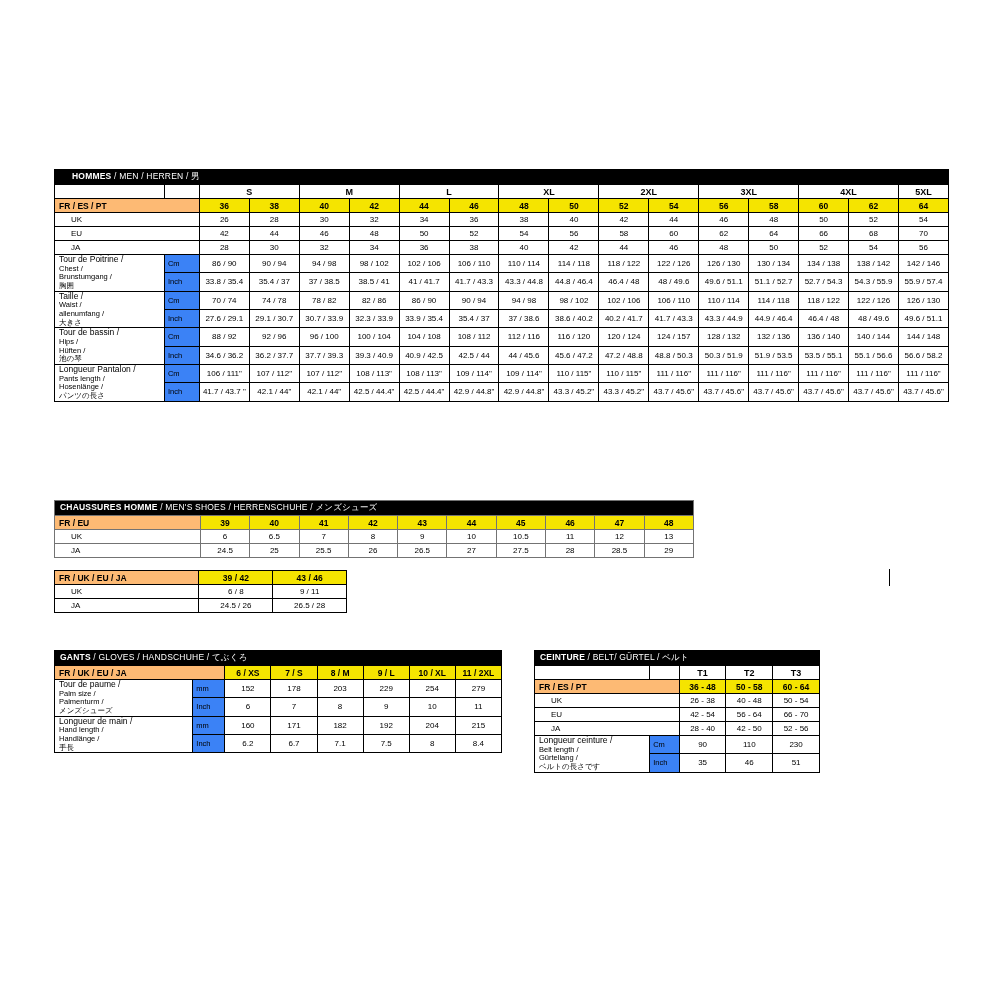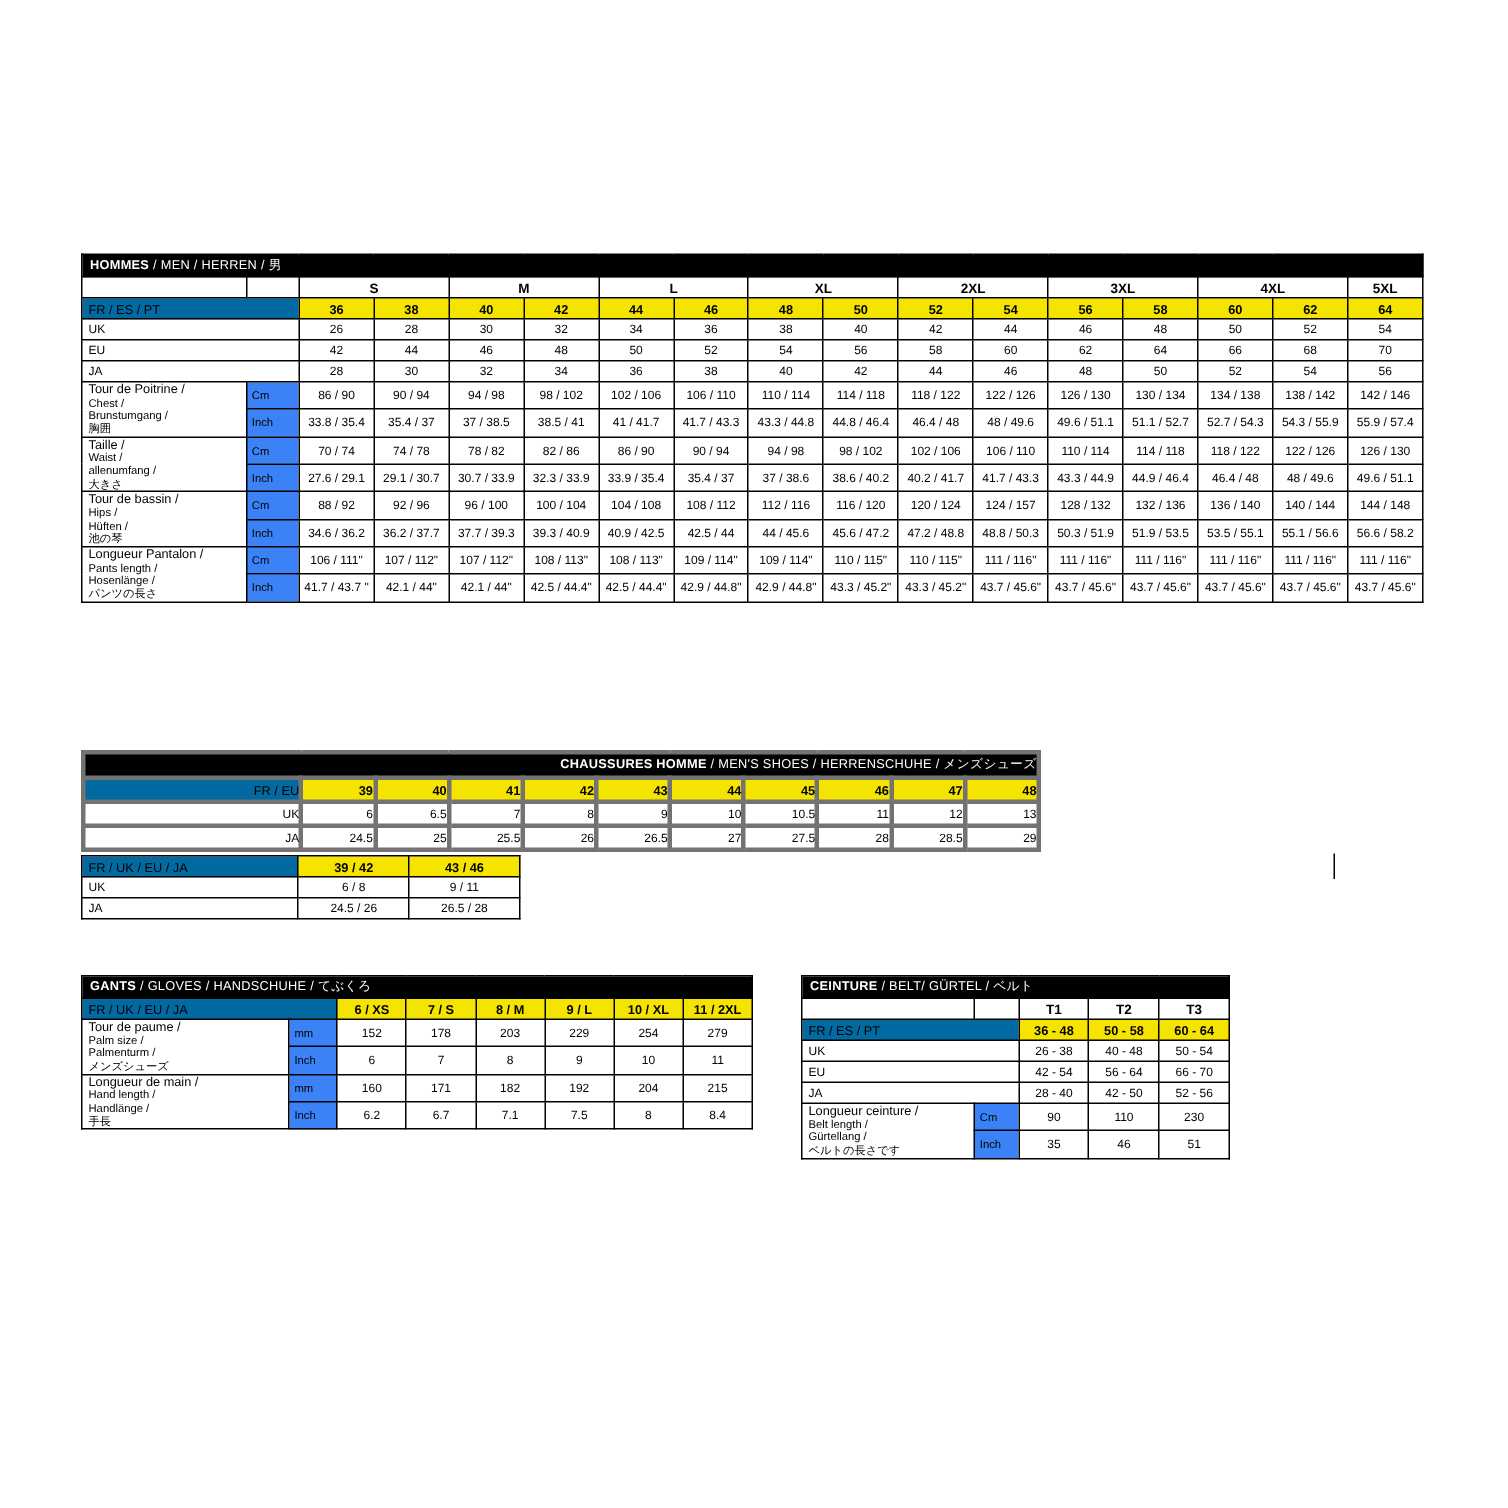--- a/index.html
+++ b/index.html
@@ -11,38 +11,38 @@
     position:relative;
     overflow:hidden;
   }
   table{border-collapse:collapse;}
   td,th{padding:0;}
 
   
   .blk{background:#000;color:#fff;font-weight:bold;font-size:8.5px;letter-spacing:.2px;}
   .blk .lite{font-weight:normal;}
   .yel{background:#f5e400;font-weight:bold;font-size:8.5px;text-align:center;}
-  .yel-l{background:#0369a1;font-weight:normal;font-size:8.5px;text-align:left;padding-left:4px;}
+  .yel-l{background:#fdba74;font-weight:bold;font-size:8.5px;text-align:left;padding-left:4px;}
   .hdrgrp{font-weight:bold;font-size:9px;text-align:center;background:#fff;}
   .cell{font-size:8px;text-align:center;background:#fff;}
-  .lbl{font-size:8px;text-align:left;padding-left:4px;background:#fff;}
+  .lbl{font-size:8px;text-align:left;padding-left:16px;background:#fff;}
   .unit{font-size:7.5px;text-align:left;padding-left:3px;background:#3b82f6;}
 
   
   #men-table{position:absolute;left:54px;top:169px;width:895px;}
   #men-table td{border:1px solid #000;height:13px;}
   #men-table .title-row td{border:1px solid #000;}
   #men-table .cell{width:36px;}
 
   .multi{line-height:1.15;font-size:7.5px;padding-left:4px;text-align:left;background:#fff;}
   .multi .m1{font-weight:normal;font-size:8.5px;}
 
   
   #shoes-table{position:absolute;left:54px;top:500px;width:640px;}
-  #shoes-table td{border:3px solid #737373;height:13px;text-align:right;}
+  #shoes-table td{border:1px solid #737373;height:13px;}
   #socks-table{position:absolute;left:54px;top:570px;width:293px;}
   #socks-table td{border:1px solid #000;height:13px;}
 
   
   #gloves-table{position:absolute;left:54px;top:650px;width:448px;padding-left:20px;}
   #gloves-table td{border:1px solid #000;height:13px;}
 
   
   #belt-table{position:absolute;left:534px;top:650px;width:286px;}
   #belt-table td{border:1px solid #000;height:13px;}
@@ -68,21 +68,21 @@
     <col style="width:50px">
       <col style="width:50px">
     <col style="width:50px">
       <col style="width:50px">
     <col style="width:50px">
       <col style="width:50px">
     <col style="width:50px">
   </colgroup>
   <tbody>
       <tr class="title-row">
-    <td class="blk" colspan="17" style="padding-left:5px;height:14px;">
+    <td class="blk" colspan="17" style="padding-left:17px;height:14px;">
       <span>HOMMES</span><span class="lite"> / MEN / HERREN / 男</span>
     </td>
   </tr>
   <tr>
     <td style="border:1px solid #000;background:#fff;"></td>
     <td style="border:1px solid #000;background:#fff;"></td>
     <td class="hdrgrp" colspan="2">S</td>
     <td class="hdrgrp" colspan="2">M</td>
     <td class="hdrgrp" colspan="2">L</td>
     <td class="hdrgrp" colspan="2">XL</td>

